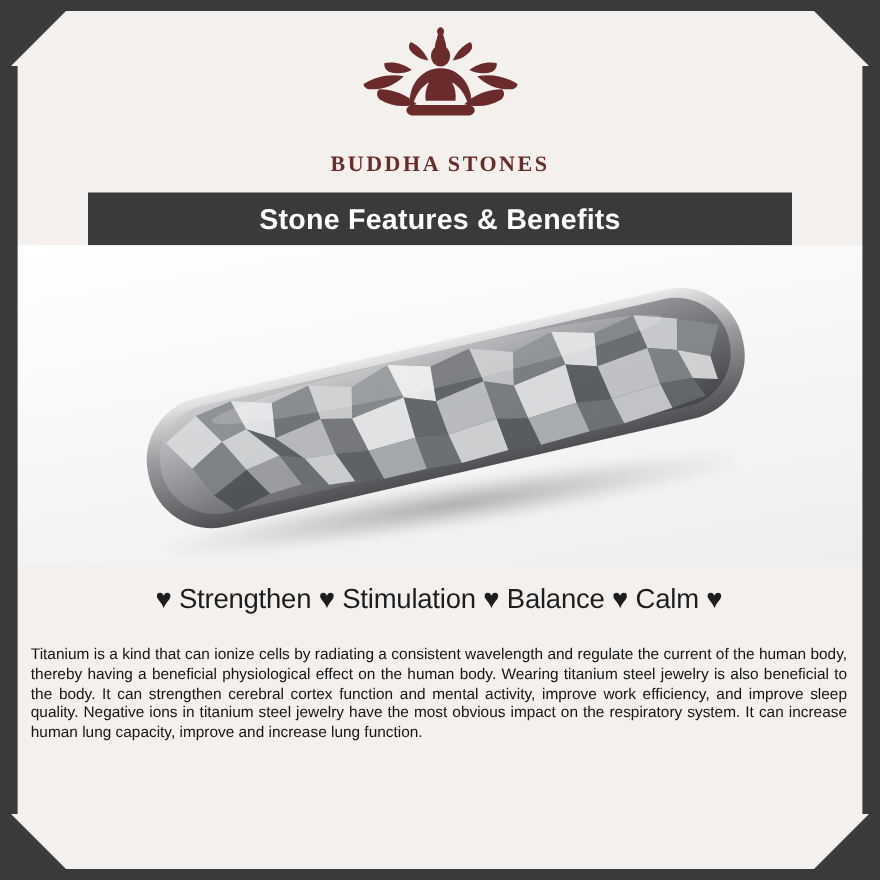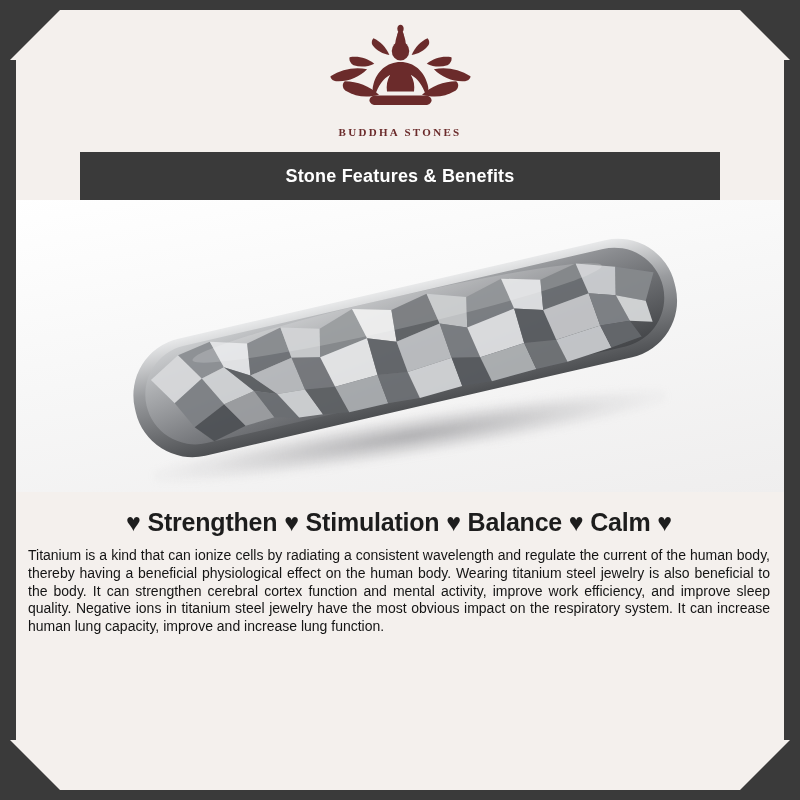--- a/index.html
+++ b/index.html
@@ -81,41 +81,41 @@
     display: flex;
     flex-direction: column;
     align-items: center;
   }
   .logo-mark {
     width: 175px;
     height: 96px;
     display: block;
   }
   .brand-name {
-    margin-top: 8px;
-    font-size: 11px;
+    margin-top: 20px;
+    font-size: 20px;
     letter-spacing: 2.3px;
     color: #6b2b2b;
     font-weight: 700;
     font-family: "Liberation Serif", serif;
   }
 
   
   .title-bar {
     margin: 14px auto 0;
     width: 640px;
     background: #3a3a3a;
     height: 48px;
     display: flex;
     align-items: center;
     justify-content: center;
   }
   .title-bar h1 {
     color: #ffffff;
-    font-size: 18px;
+    font-size: 26px;
     font-weight: 700;
     letter-spacing: 0.2px;
   }
 
   
   .hero {
     position: relative;
     margin: 0 auto;
     width: 800px;
     height: 292px;
@@ -165,23 +165,23 @@
   }
 
   
   .body-section {
     padding: 16px 30px 0 28px;
     background: #f4f0ed;
   }
   .benefits {
     text-align: center;
     font-size: 25px;
-    font-weight: 700;
+    font-weight: 400;
     color: #1d1d1d;
-    margin-bottom: 10px;
+    margin-bottom: 26px;
     letter-spacing: -0.2px;
   }
   .desc {
     font-size: 14px;
     line-height: 1.27;
     color: #141414;
     text-align: justify;
     text-justify: inter-word;
     hyphens: manual;
   }

